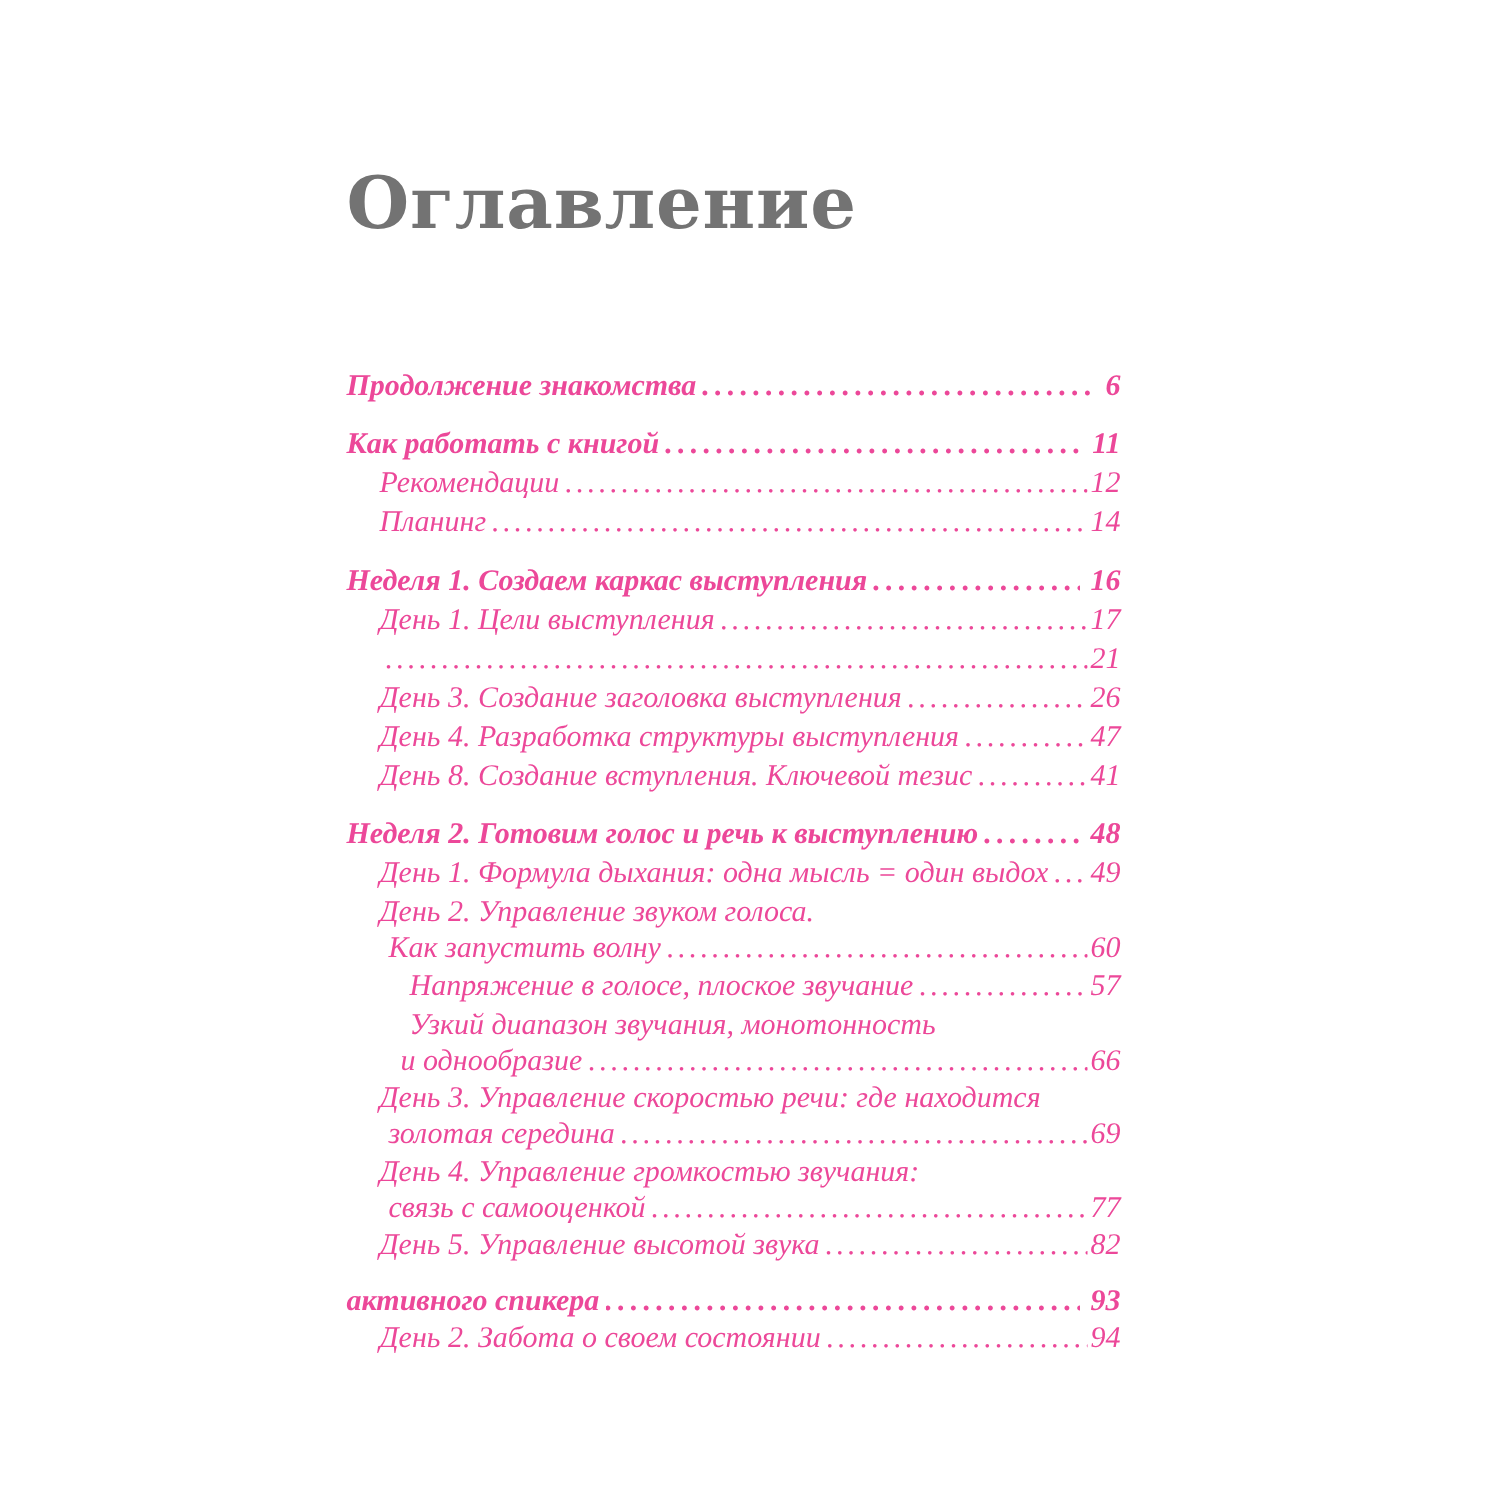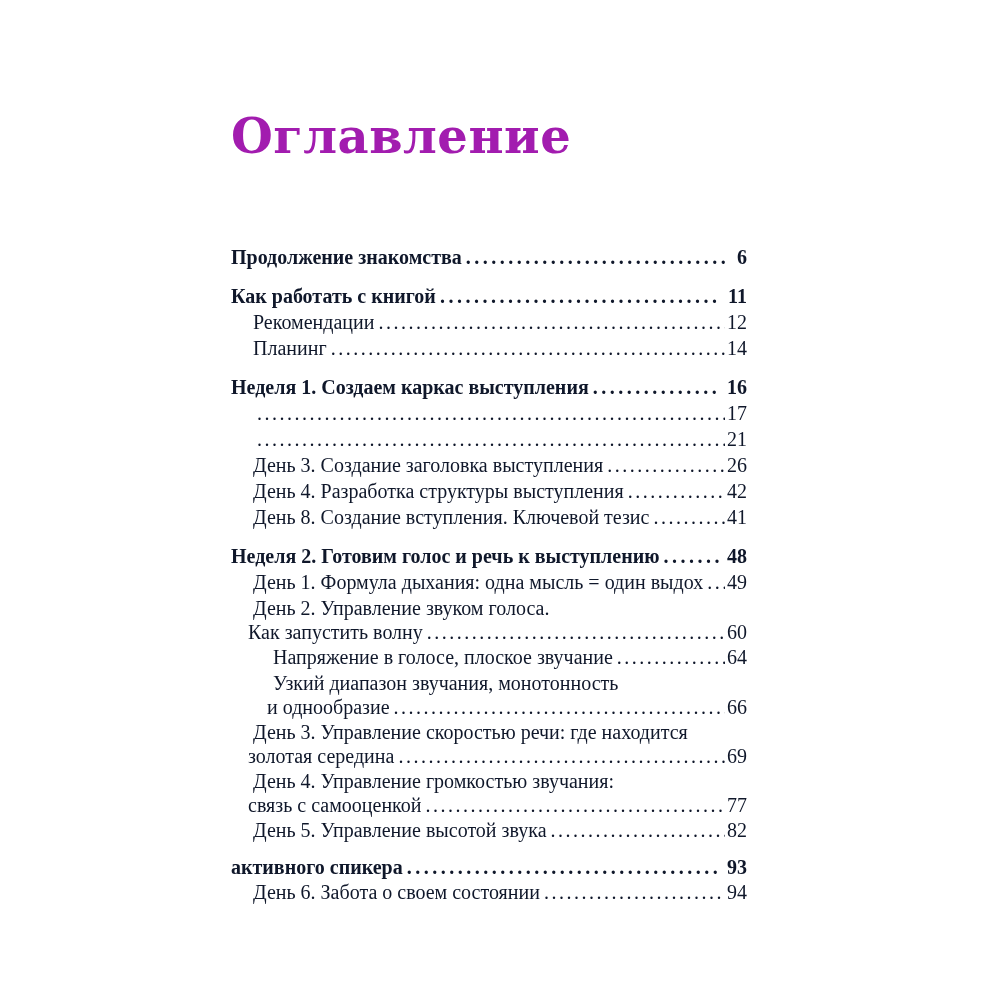--- a/index.html
+++ b/index.html
@@ -41,21 +41,21 @@
   .line {
     display: flex;
     align-items: baseline;
     line-height: 26px;
     white-space: nowrap;
   }
   .line.cont { line-height: 23px; }
   
   .line.lvl1 { margin-left: 22px; }
   .line.lvl2 { margin-left: 42px; }
-  .line.lvl1.cont { margin-left: 17px; }
+  .line.lvl1.cont { margin-left: 28px; }
   .line.lvl2.cont { margin-left: 36px; }
   .t { flex: 0 0 auto; }
   .dots {
     flex: 1 1 auto;
     overflow: hidden;
     white-space: nowrap;
     margin-left: 4px;
     min-width: 6px;
     letter-spacing: 2.5px;
   }
@@ -63,23 +63,23 @@
   .pg {
     flex: 0 0 auto;
     margin-left: 2px;
   }
   .entry.b .pg { margin-left: 7px; }
 </style>
 </head>
 <body style="background: rgb(255, 255, 255);">
 
 <div class="page">
-  <h1 class="doc-title" style="color: #a21caf;">Оглавление</h1>
+  <h1 class="doc-title" style="color: #737373;">Оглавление</h1>
 
-  <div class="toc" style="color: #0f172a;">
+  <div class="toc" style="color: #ec4899; font-style: italic;">
       <div class="entry b">
         <div class="line lvl0">
           <span class="t">Продолжение знакомства</span>
           <span class="dots">....................................................................................................................................................................................</span>
           <span class="pg">6</span>
         </div>
       </div>
       <div class="entry b">
         <div class="line lvl0">
           <span class="t">Как работать с книгой</span>
@@ -103,20 +103,21 @@
       </div>
       <div class="entry b">
         <div class="line lvl0">
           <span class="t">Неделя 1. Создаем каркас выступления</span>
           <span class="dots">....................................................................................................................................................................................</span>
           <span class="pg">16</span>
         </div>
       </div>
       <div class="entry">
         <div class="line lvl1">
+          <span class="t">День 1. Цели выступления</span>
           <span class="dots">....................................................................................................................................................................................</span>
           <span class="pg">17</span>
         </div>
       </div>
       <div class="entry">
         <div class="line lvl1">
           <span class="dots">....................................................................................................................................................................................</span>
           <span class="pg">21</span>
         </div>
       </div>
@@ -124,21 +125,21 @@
         <div class="line lvl1">
           <span class="t">День 3. Создание заголовка выступления</span>
           <span class="dots">....................................................................................................................................................................................</span>
           <span class="pg">26</span>
         </div>
       </div>
       <div class="entry">
         <div class="line lvl1">
           <span class="t">День 4. Разработка структуры выступления</span>
           <span class="dots">....................................................................................................................................................................................</span>
-          <span class="pg">42</span>
+          <span class="pg">47</span>
         </div>
       </div>
       <div class="entry">
         <div class="line lvl1">
           <span class="t">День 8. Создание вступления. Ключевой тезис</span>
           <span class="dots">....................................................................................................................................................................................</span>
           <span class="pg">41</span>
         </div>
       </div>
       <div class="entry b">
@@ -162,21 +163,21 @@
         <div class="line lvl1 cont">
           <span class="t">Как запустить волну</span>
           <span class="dots">....................................................................................................................................................................................</span>
           <span class="pg">60</span>
         </div>
       </div>
       <div class="entry">
         <div class="line lvl2">
           <span class="t">Напряжение в голосе, плоское звучание</span>
           <span class="dots">....................................................................................................................................................................................</span>
-          <span class="pg">64</span>
+          <span class="pg">57</span>
         </div>
       </div>
       <div class="entry">
         <div class="line lvl2">
           <span class="t">Узкий диапазон звучания, монотонность</span>
         </div>
         <div class="line lvl2 cont">
           <span class="t">и однообразие</span>
           <span class="dots">....................................................................................................................................................................................</span>
           <span class="pg">66</span>
@@ -211,19 +212,19 @@
       </div>
       <div class="entry b">
         <div class="line lvl0 cont">
           <span class="t">активного спикера</span>
           <span class="dots">....................................................................................................................................................................................</span>
           <span class="pg">93</span>
         </div>
       </div>
       <div class="entry">
         <div class="line lvl1">
-          <span class="t">День 6. Забота о своем состоянии</span>
+          <span class="t">День 2. Забота о своем состоянии</span>
           <span class="dots">....................................................................................................................................................................................</span>
           <span class="pg">94</span>
         </div>
       </div>
     </div>
 </div>
 
 </body></html>

